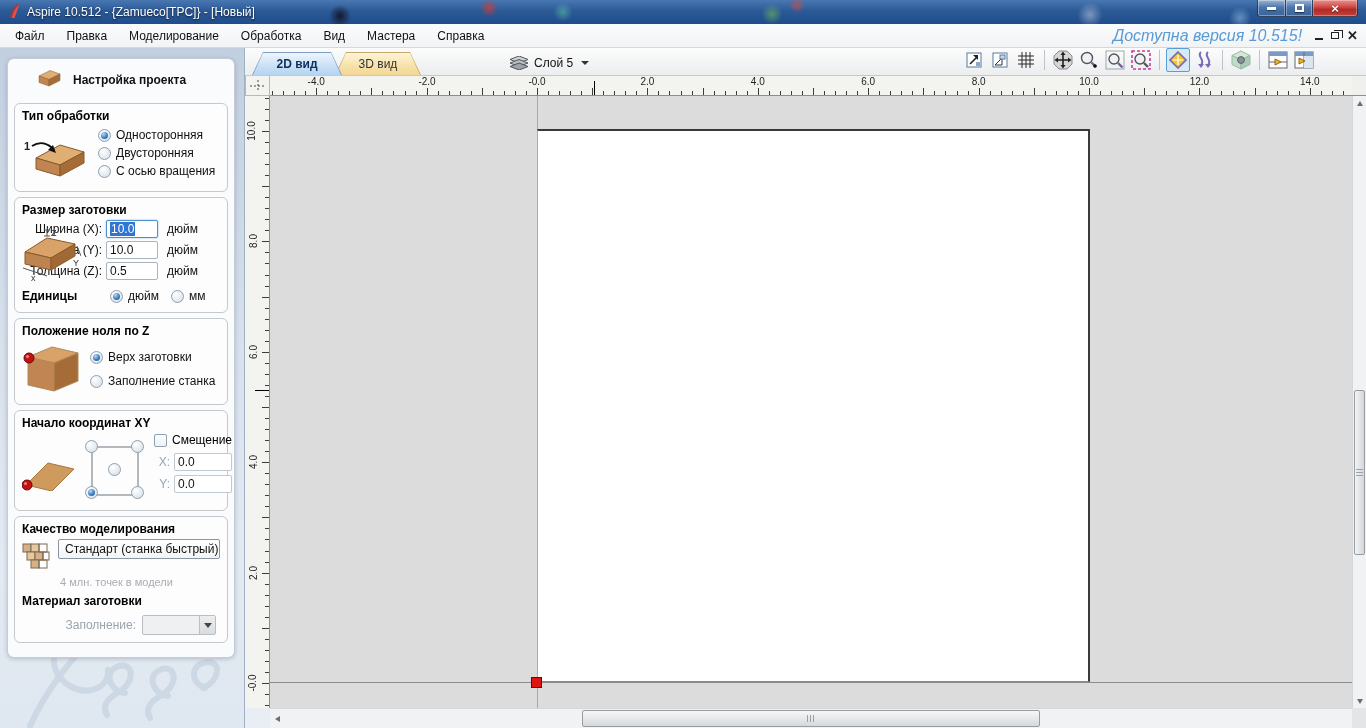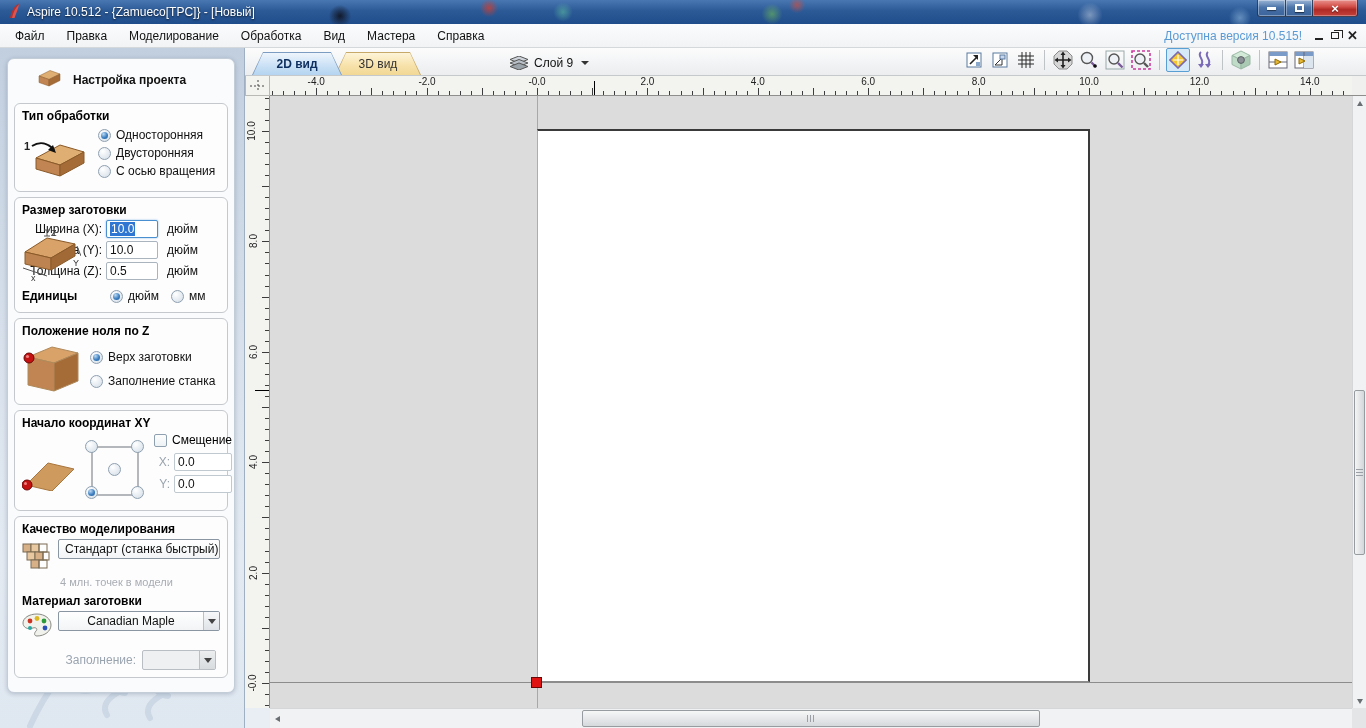--- a/index.html
+++ b/index.html
@@ -32,21 +32,21 @@
     box-shadow:inset 0 0 0 1px rgba(255,255,255,.3); }
   .glyph-min { width:9px; height:3px; background:#fff; box-shadow:0 1px 1px rgba(0,0,0,.5); }
   .glyph-max { width:9px; height:8px; border:2px solid #fff; box-shadow:0 1px 1px rgba(0,0,0,.5); }
   .glyph-close { color:#fff; font-size:13px; font-weight:bold; text-shadow:0 1px 1px rgba(0,0,0,.5); line-height:1; }
 
   
   .menubar { height:24px; background:linear-gradient(#fbfcfd,#f1f3f5); border-bottom:1px solid #d5d8db;
     display:flex; align-items:center; padding:0 8px 0 4px; font-size:12px; color:#111; }
   .menu-item { padding:3px 11px; cursor:default; }
   .menu-right { margin-left:auto; display:flex; align-items:center; gap:9px; }
-  .update-link { color:#5b9bd5; font-size:12px; }
+  .update-link { color:#5b9bd5; font-size:16px;font-style:italic; }
   .mdi-btns { display:flex; align-items:center; gap:8px; margin-left:4px; color:#222; }
   .mdi-min { width:8px; height:2px; background:#222; margin-top:7px; }
   .mdi-restore { width:8px; height:7px; border:1px solid #222; position:relative; }
   .mdi-restore::before { content:""; position:absolute; left:2px; top:-3px; width:8px; height:7px;
     border:1px solid #222; border-bottom:none; border-left:none; }
   .mdi-close { font-size:13px; font-weight:bold; line-height:1; }
 
   
   .main { display:flex; height:680px; }
 
@@ -425,38 +425,20 @@
                   </g>
               </svg>
             </span>
             <div class="model-combo combo">
               <span class="combo-text">Стандарт (станка быстрый)</span>
 
             </div>
           </div>
           <div class="model-note">4 млн. точек в модели</div>
           <div class="group-title">Материал заготовки</div>
-          <div class="model-row">
-            <span class="model-icon">
-              <svg width="30" height="26" viewBox="0 0 30 26">
-                <path d="M15,1 C23,1 29,6 29,12 C29,18 23,23 15,23 C12,23 12,20 14,18 C16,16 14,14 11,15 C5,17 1,14 1,10 C1,5 7,1 15,1 Z" fill="#f2f2ec" stroke="#8a8a84"></path>
-                <circle cx="8" cy="8" r="2.4" fill="#cc3322"></circle>
-                <circle cx="15" cy="5.5" r="2.4" fill="#dcb822"></circle>
-                <circle cx="22" cy="8" r="2.4" fill="#2a9a3a"></circle>
-                <circle cx="23" cy="15" r="2.4" fill="#2a50b8"></circle>
-                <circle cx="8" cy="15" r="2" fill="#28a8a0"></circle>
-              </svg>
-            </span>
-            <div class="model-combo combo">
-              <span class="combo-text center">Canadian Maple</span>
-              <span class="combo-btn">
-                  <span class="combo-arrow"></span>
-                </span>
-            </div>
-          </div>
           <div class="fill-row">
             <span class="fill-label">Заполнение:</span>
             <div class="combo disabled">
               <span class="combo-text"></span>
               <span class="combo-btn">
                   <span class="combo-arrow"></span>
                 </span>
             </div>
           </div>
         </div>
@@ -476,21 +458,21 @@
             <div class="tab-outer"></div>
               <div class="tab-inner">3D вид</div>
           </div>
         </div>
         <div class="layer-ctl">
           <svg width="18" height="14" viewBox="0 0 18 14">
               <polygon points="9,0 18,3.5 9,7 0,3.5" fill="#cdd3d8" stroke="#555"></polygon>
               <polygon points="9,3.5 18,7 9,10.5 0,7" fill="#b8bfc6" stroke="#555"></polygon>
               <polygon points="9,7 18,10.5 9,14 0,10.5" fill="#9aa2aa" stroke="#555"></polygon>
             </svg>
-          <span>Слой 9</span>
+          <span>Слой 5</span>
           <span class="layer-arrow"></span>
         </div>
         <div class="tools">
           <span class="tool">
               <svg width="20" height="20" viewBox="0 0 20 20">
                 <rect x="3" y="3" width="14" height="14" fill="#fff" stroke="#5a7aa0"></rect>
                 <path d="M6,14 L13,7" stroke="#222" stroke-width="1.6"></path>
                 <polygon points="14,5 14,10 9,5" fill="#222"></polygon>
                 <rect x="12" y="12" width="4" height="4" fill="#8aa8cc"></rect>
               </svg>

